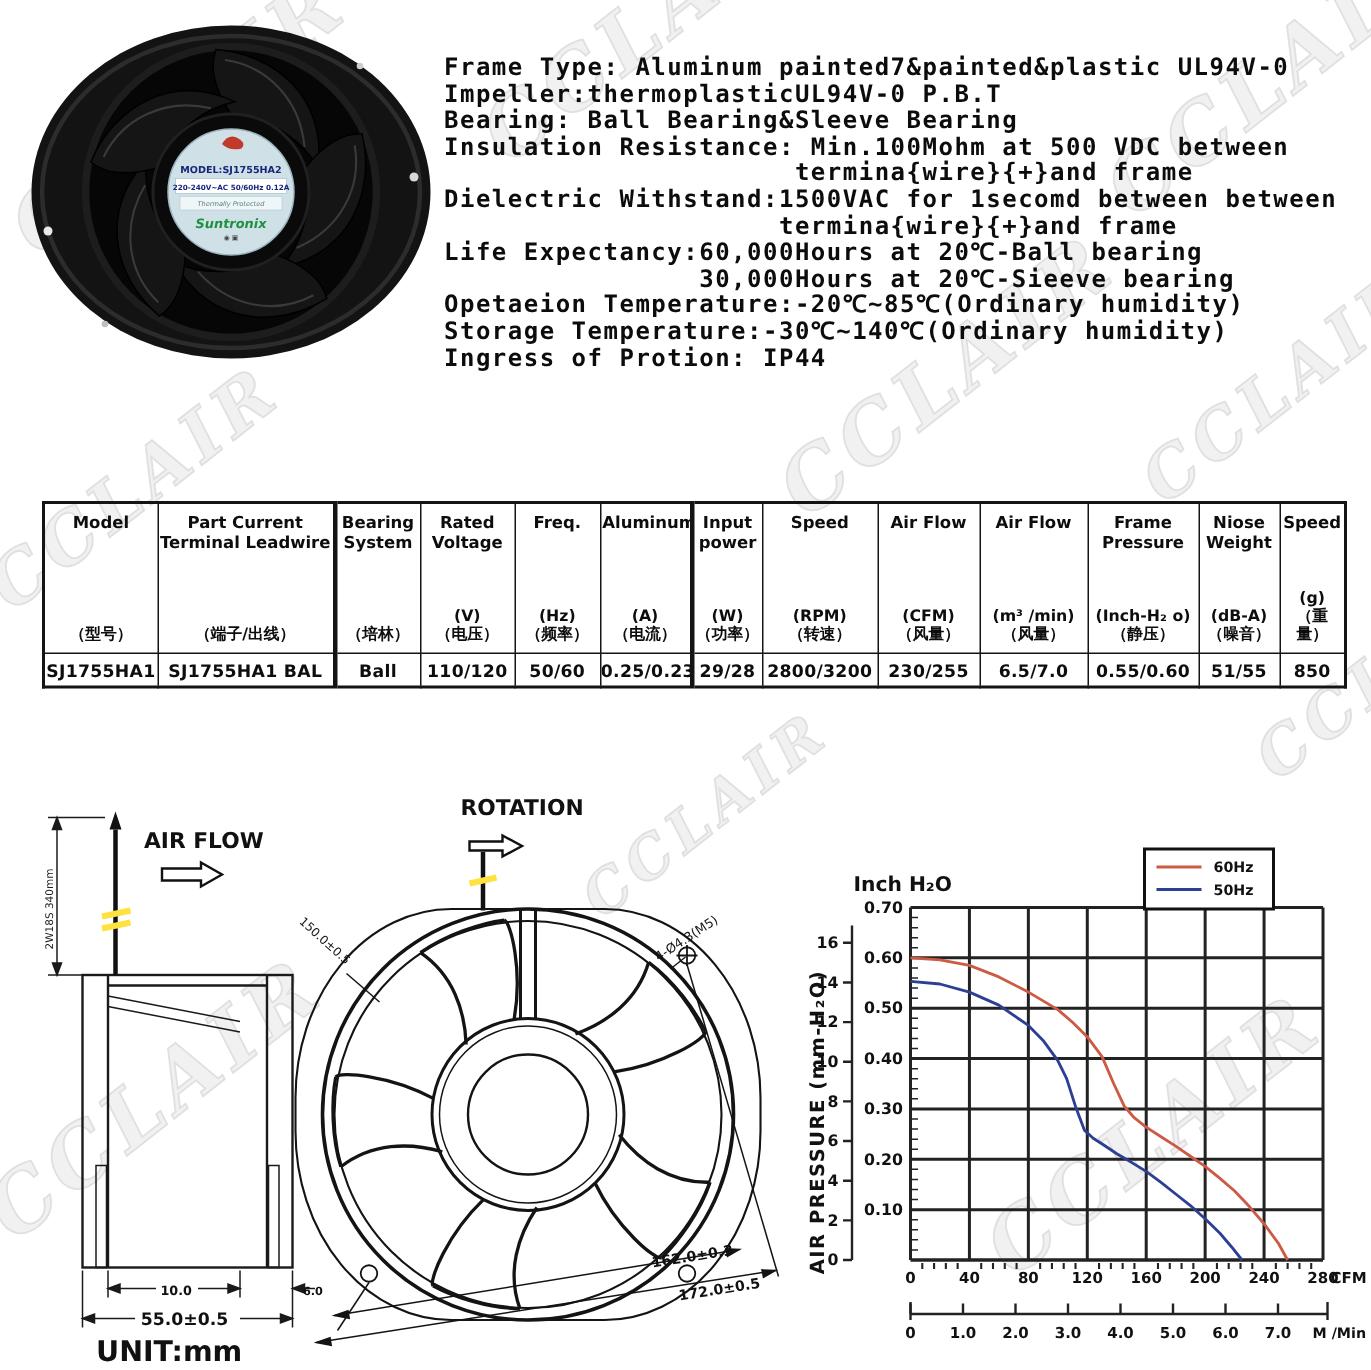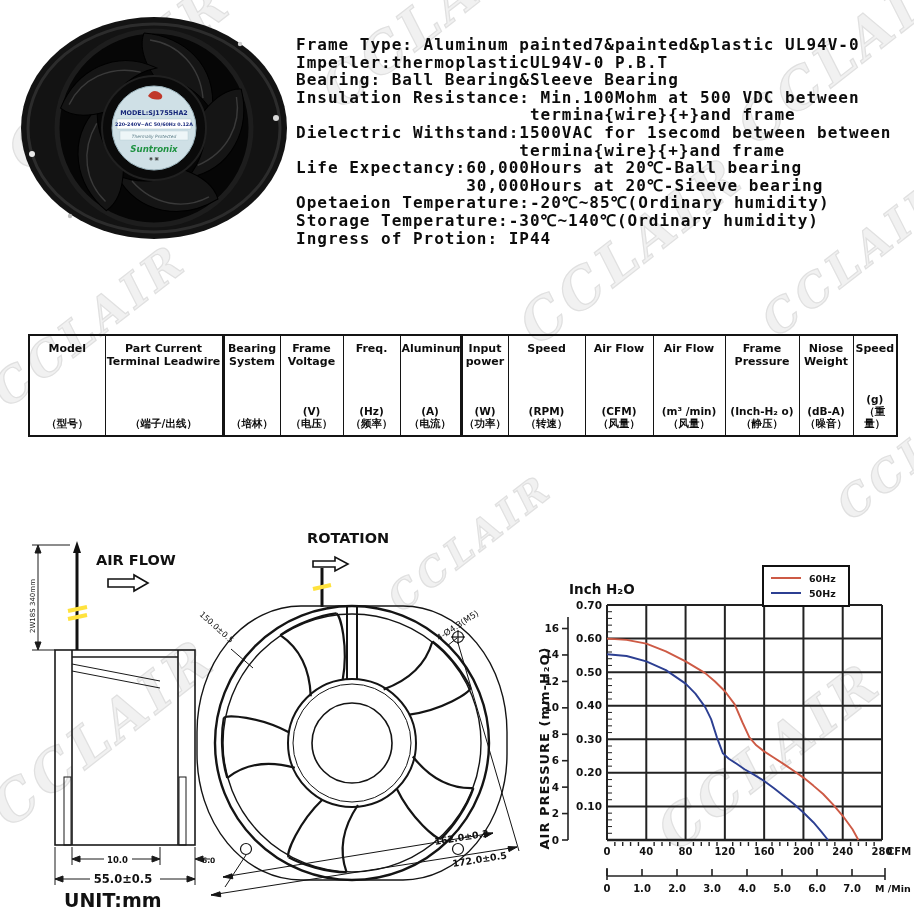--- a/index.html
+++ b/index.html
@@ -130,21 +130,21 @@
           <th class="thick-l">
             <div class="hwrap">
               <div class="h-en">Bearing System</div>
               <div>
                 <div class="h-zh">（培林）</div>
               </div>
             </div>
           </th>
           <th>
             <div class="hwrap">
-              <div class="h-en">Frame Voltage</div>
+              <div class="h-en">Rated Voltage</div>
               <div>
                 <div class="h-unit">(V)</div>
                 <div class="h-zh">（电压）</div>
               </div>
             </div>
           </th>
           <th>
             <div class="hwrap">
               <div class="h-en">Freq.</div>
               <div>
@@ -221,20 +221,35 @@
               <div class="h-en">Speed</div>
               <div>
                 <div class="h-unit">(g)</div>
                 <div class="h-zh">（重量）</div>
               </div>
             </div>
           </th>
         </tr>
       </thead>
   <tbody id="spec-tbody">
+        <tr>
+          <td>SJ1755HA1</td>
+          <td>SJ1755HA1 BAL</td>
+          <td class="thick-l">Ball</td>
+          <td>110/120</td>
+          <td>50/60</td>
+          <td>0.25/0.23</td>
+          <td class="thick-l">29/28</td>
+          <td>2800/3200</td>
+          <td>230/255</td>
+          <td>6.5/7.0</td>
+          <td>0.55/0.60</td>
+          <td>51/55</td>
+          <td>850</td>
+        </tr>
       </tbody>
 </table>
 
 <svg class="abs" style="left:20px;top:515px" width="205" height="398" viewBox="0 0 205 398">
   <g stroke="#1a1a1a" stroke-width="1.6" fill="none">
     <rect x="35" y="135" width="140" height="195"></rect>
     <line x1="52" y1="135" x2="52" y2="330"></line>
     <line x1="158" y1="135" x2="158" y2="330"></line>
     <line x1="52" y1="142" x2="158" y2="142"></line>
     <line x1="52" y1="149" x2="140" y2="166" stroke-width="1"></line>

